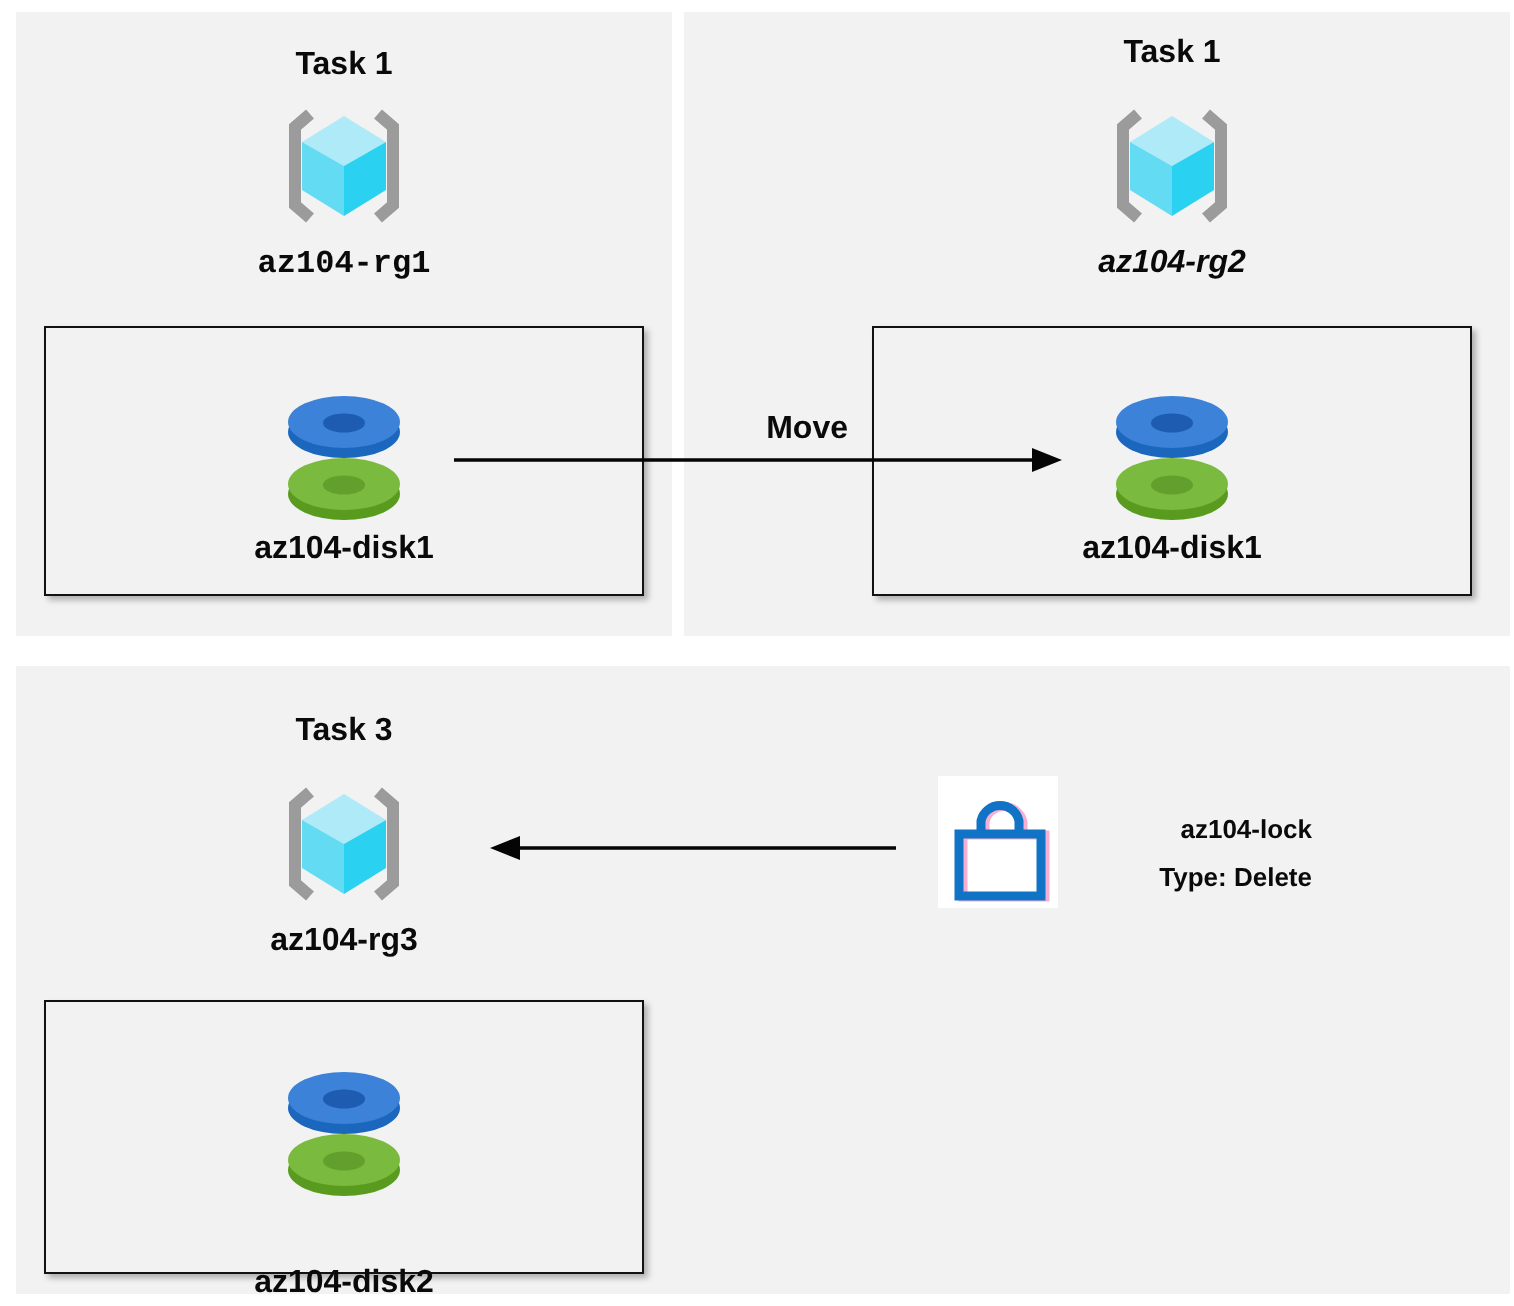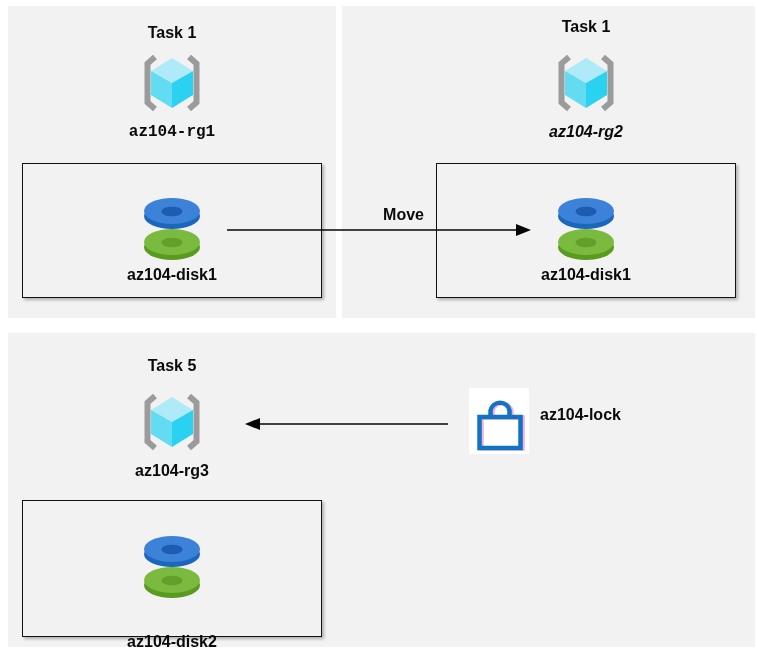--- a/index.html
+++ b/index.html
@@ -48,21 +48,21 @@
   .lock-plate {
     position: absolute;
     left: 469px; top: 388px; width: 60px; height: 66px;
     background: #ffffff;
   }
   .lock-stroke { fill: none; stroke: var(--lock-blue, #1173c5); stroke-width: 4.5; }
   .lock-fringe { fill: none; stroke: var(--lock-fringe, #ef5fa7); stroke-width: 4.5; opacity: 0.5; }
   .lock-text {
     position: absolute;
     left: 540px; top: 403px; width: 116px;
-    font-size: 16px; line-height: 23.5px; text-align: left;
+    font-size: 13px; line-height: 23.5px; text-align: right;
   }
 </style>
 </head>
 <body>
 
 <div class="panel" style="left:8px; top:6px; width:328px; height:312px;"></div>
 <div class="panel" style="left:342px; top:6px; width:413px; height:312px;"></div>
 <div class="panel" style="left:8px; top:333px; width:747px; height:314px;"></div>
 
 <div class="txt" style="left:92px; top:23px; width:160px;">Task 1</div>
@@ -108,21 +108,21 @@
   <ellipse class="disk-green-hole" cx="30" cy="44.5" rx="10.5" ry="4.8"></ellipse>
 </svg>
 <div class="txt" style="left:506px; top:265px; width:160px;">az104-disk1</div>
 
 <div class="txt" style="left:338px; top:205px; width:86px;text-align:right;">Move</div>
 <svg class="icon-svg" style="left:225px; top:214px;" width="312" height="32" viewBox="0 0 312 32">
   <line class="arrow-line" x1="2" y1="16" x2="292" y2="16"></line>
   <polygon class="arrow-head" points="291,10 306,16 291,22"></polygon>
 </svg>
 
-<div class="txt" style="left:92px; top:356px; width:160px;">Task 5</div>
+<div class="txt" style="left:92px; top:356px; width:160px;">Task 3</div>
 
 <svg class="icon-svg" style="left:140px; top:393px;" width="64" height="58" viewBox="0 0 64 58">
   <path class="bracket" d="M15 3 L7.5 9.5 V48.5 L15 55"></path>
   <path class="bracket" d="M49 3 L56.5 9.5 V48.5 L49 55"></path>
   <polygon class="cube-top" points="32,4 53,17 32,29 11,17"></polygon>
   <polygon class="cube-left" points="11,17 32,29 32,54 11,41"></polygon>
   <polygon class="cube-right" points="53,17 32,29 32,54 53,41"></polygon>
 </svg>
 <div class="txt" style="left:92px; top:461px; width:160px;">az104-rg3</div>
 
@@ -149,13 +149,14 @@
       <path d="M21.5 29 V22.5 A 9.7 9.7 0 0 1 40.5 22.5 V29"></path>
     </g>
     <g class="lock-stroke">
       <rect x="10.5" y="29" width="41" height="31"></rect>
       <path d="M21.5 29 V22.5 A 9.7 9.7 0 0 1 40.5 22.5 V29"></path>
     </g>
   </svg>
 </div>
 <div class="lock-text">
   <div>az104-lock</div>
+  <div>Type: Delete</div>
 </div>
 
 </body></html>

